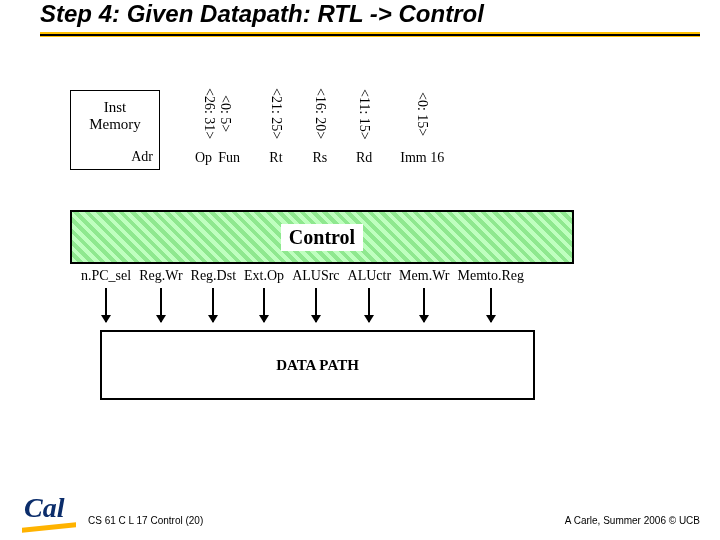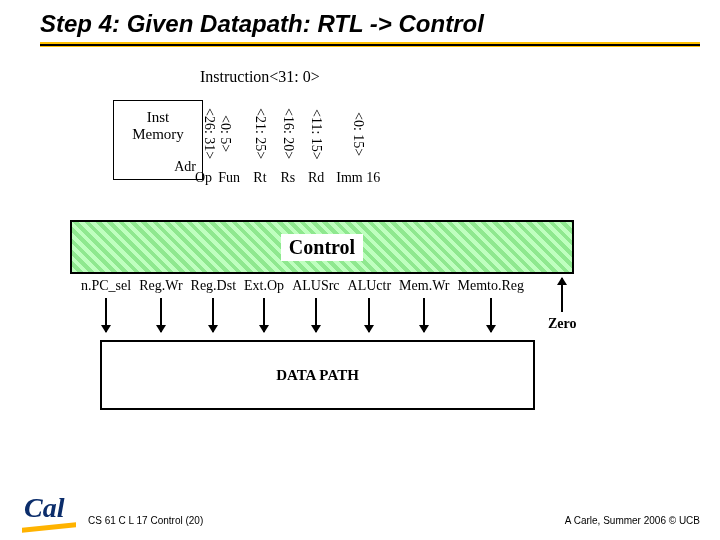--- a/index.html
+++ b/index.html
@@ -1,30 +1,30 @@
 <!DOCTYPE html>
 <html><head>
 <meta charset="utf-8">
 <style>
   * { box-sizing: border-box; margin: 0; padding: 0; }
   body { width: 720px; height: 540px; background: #fff; font-family: Arial, sans-serif; position: relative; overflow: hidden; }
-  .title-bar { padding: 10px 20px 4px 40px; }
+  .title-bar { padding: 0 20px 4px 40px; }
   .title { font-size: 24px; font-weight: bold; font-style: italic; color: #000; }
   .underline-wrap { position: relative; height: 8px; margin: 0 20px 0 40px; }
   .underline-yellow { position: absolute; top: 0; left: 0; right: 0; height: 5px; background: #ffc000; }
   .underline-black { position: absolute; top: 2px; left: 0; right: 0; height: 2px; background: #000; }
 
   .stage { position: relative; height: 440px; padding-top: 18px; }
 
   .instr-title { position: absolute; top: 18px; left: 200px; font-family: 'Times New Roman', serif; font-size: 16px; }
 
-  .inst-mem { position: absolute; top: 50px; left: 70px; width: 90px; height: 80px; border: 1px solid #000; font-family: 'Times New Roman', serif; font-size: 15px; text-align: center; padding-top: 8px; margin-left: 43px; }
+  .inst-mem { position: absolute; top: 50px; left: 70px; width: 90px; height: 80px; border: 1px solid #000; font-family: 'Times New Roman', serif; font-size: 15px; text-align: center; padding-top: 8px; }
   .inst-mem .adr { position: absolute; bottom: 4px; right: 6px; font-size: 14px; }
 
-  .bitfields { position: absolute; top: 56px; left: 195px; display: flex; gap: 12px; }
+  .bitfields { position: absolute; top: 46px; left: 195px; display: flex; gap: 28px; }
   .bitcol { display: flex; flex-direction: column; align-items: center; gap: 2px; }
   .vbox { writing-mode: vertical-rl; font-family: 'Times New Roman', serif; font-size: 14px; padding: 2px 0; height: 56px; display: flex; align-items: center; justify-content: center; }
   .op-double { display: flex; gap: 0; }
   .hlabel { font-family: 'Times New Roman', serif; font-size: 14px; margin-top: 6px; }
   .double-label { display: flex; gap: 6px; }
 
   .control-box { position: absolute; top: 170px; left: 70px; width: 504px; height: 54px; border: 2px solid #000; background: repeating-linear-gradient(45deg, #bfffbf 0 4px, #8fe88f 4px 8px); display: flex; align-items: center; justify-content: center; }
   .control-label { font-family: 'Times New Roman', serif; font-size: 20px; font-weight: bold; background: #fff; padding: 2px 8px; }
 
   .signals { position: absolute; top: 228px; left: 50px; width: 610px; display: flex; align-items: flex-start; font-family: 'Times New Roman', serif; font-size: 14px; margin-left: 27px; }
@@ -50,21 +50,20 @@
 <div class="title-bar">
   <div class="title">Step 4: Given Datapath: RTL -&gt; Control</div>
 </div>
 <div class="underline-wrap">
   <div class="underline-yellow"></div>
   <div class="underline-black"></div>
 </div>
 
 <div class="stage">
 
-  <div class="instr-title">Instruction&lt;31: 0&gt;</div>
 
   <div class="inst-mem">
     <div>Inst</div>
     <div>Memory</div>
     <div class="adr">Adr</div>
   </div>
 
   <div class="bitfields">
     <div class="bitcol">
       <div class="op-double">
@@ -100,21 +99,20 @@
 
   <div class="signals">
     <div class="sig"><span>n.PC_sel</span><div class="arrow"></div></div>
     <div class="sig"><span>Reg.Wr</span><div class="arrow"></div></div>
     <div class="sig"><span>Reg.Dst</span><div class="arrow"></div></div>
     <div class="sig"><span>Ext.Op</span><div class="arrow"></div></div>
     <div class="sig"><span>ALUSrc</span><div class="arrow"></div></div>
     <div class="sig"><span>ALUctr</span><div class="arrow"></div></div>
     <div class="sig"><span>Mem.Wr</span><div class="arrow"></div></div>
     <div class="sig"><span>Memto.Reg</span><div class="arrow"></div></div>
-    <div class="sig zero"><div class="arrow"></div><span>Zero</span></div>
   </div>
 
   <div class="datapath-box">
     <span>DATA PATH</span>
   </div>
 
 </div>
 
 <div class="cal-logo">
   <div class="script">Cal</div>

